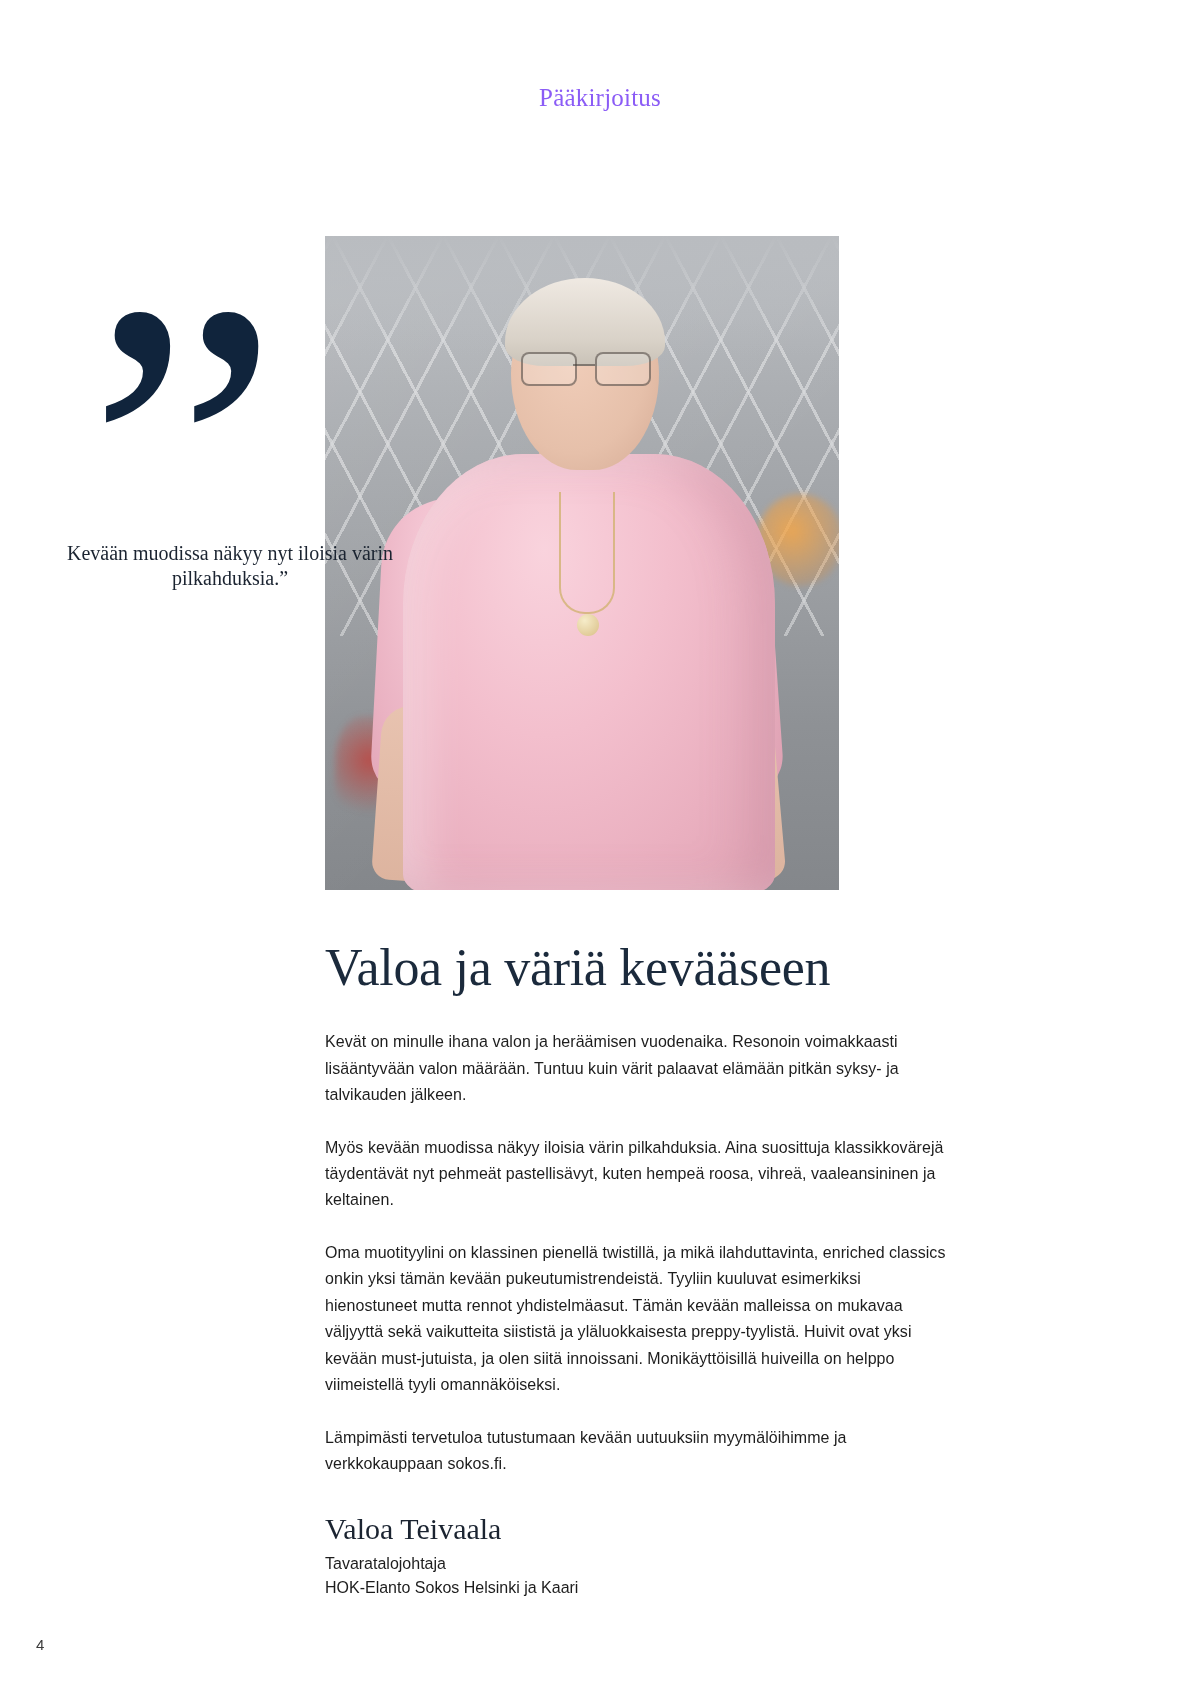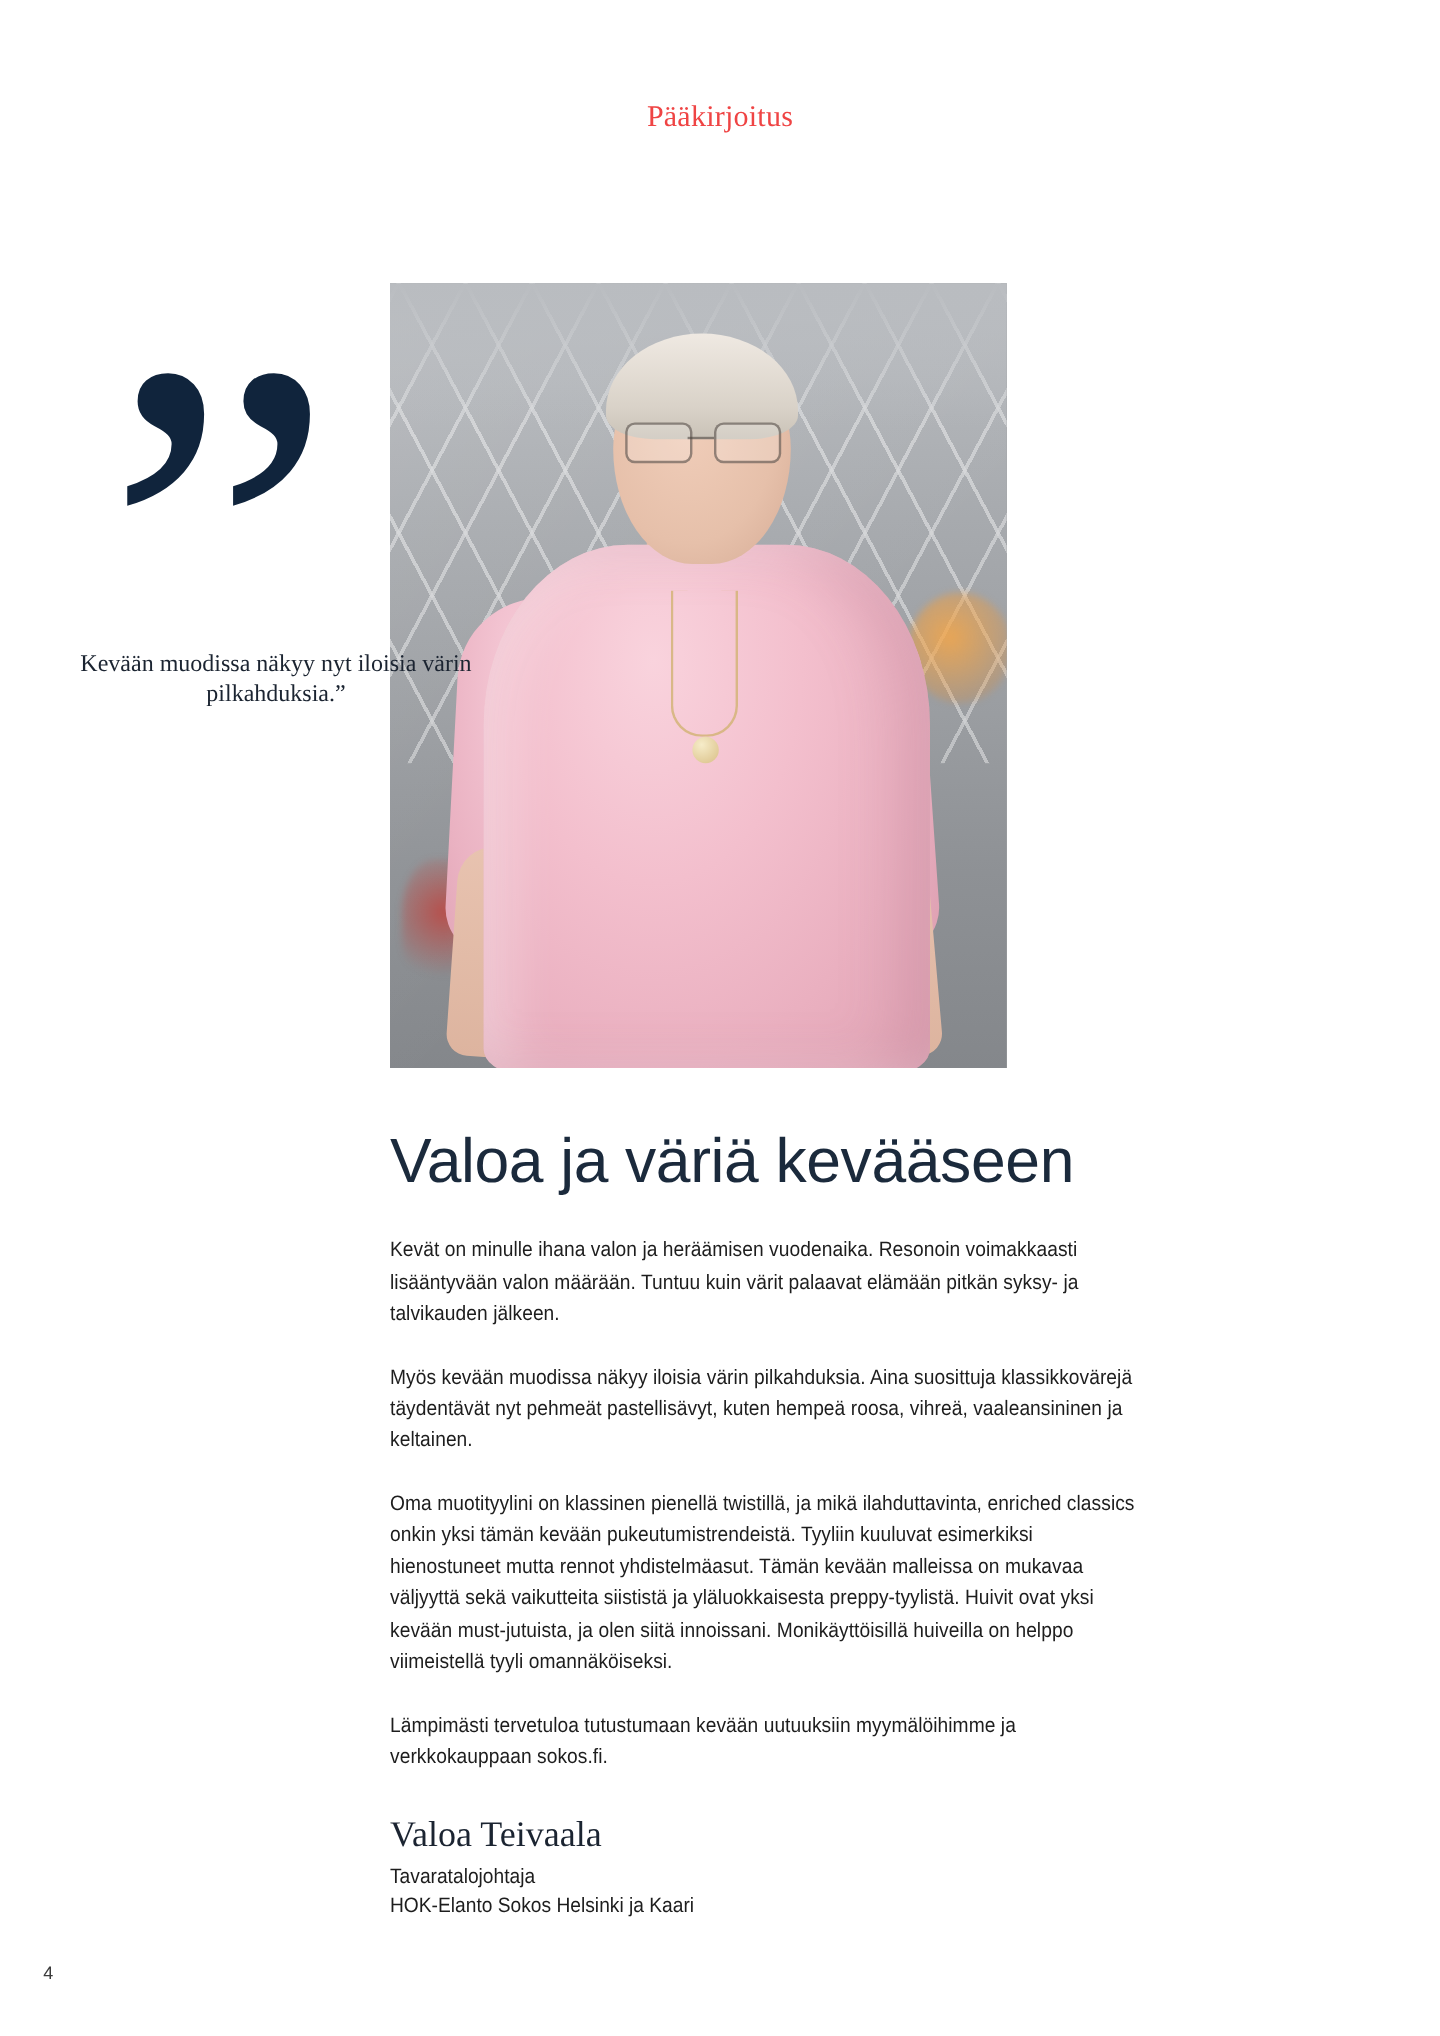--- a/index.html
+++ b/index.html
@@ -18,21 +18,21 @@
 
   
   .page-header {
     position: absolute;
     top: 84px;
     left: 0;
     width: 1200px;
     text-align: center;
     font-family: "Liberation Serif", serif;
     font-size: 25px;
-    color: #ef4444;
+    color: #8b5cf6;
     letter-spacing: 0.2px;
   }
 
   
   .hero {
     position: absolute;
     top: 236px;
     left: 0;
     width: 1200px;
     height: 660px;
@@ -209,21 +209,21 @@
   }
 
   
   .article {
     position: absolute;
     left: 325px;
     top: 940px;
     width: 630px;
   }
   .headline {
-    font-family: Liberation Sans, sans-serif;
+    font-family: Liberation Serif, serif;
     font-size: 52px;
     line-height: 1.08;
     font-weight: 400;
     color: #1b2a3c;
     margin: 0 0 32px 0;
     letter-spacing: -0.3px;
   }
   .body-p {
     font-family: "Liberation Sans", sans-serif;
     font-size: 17.4px;

